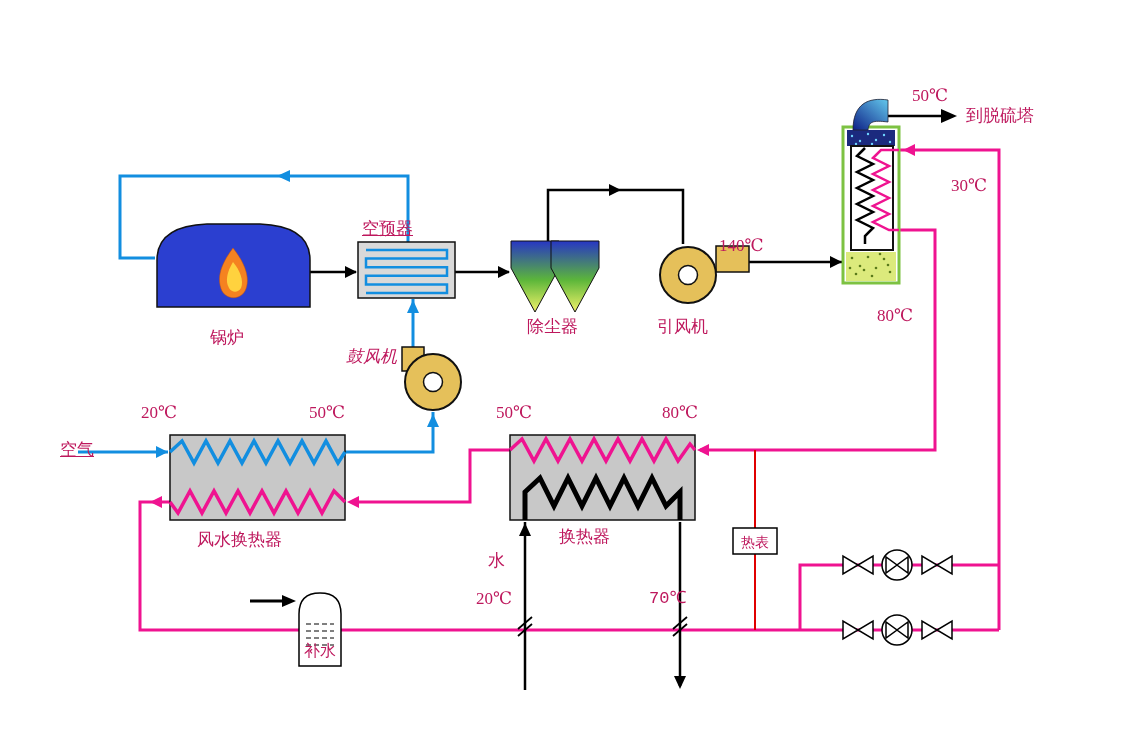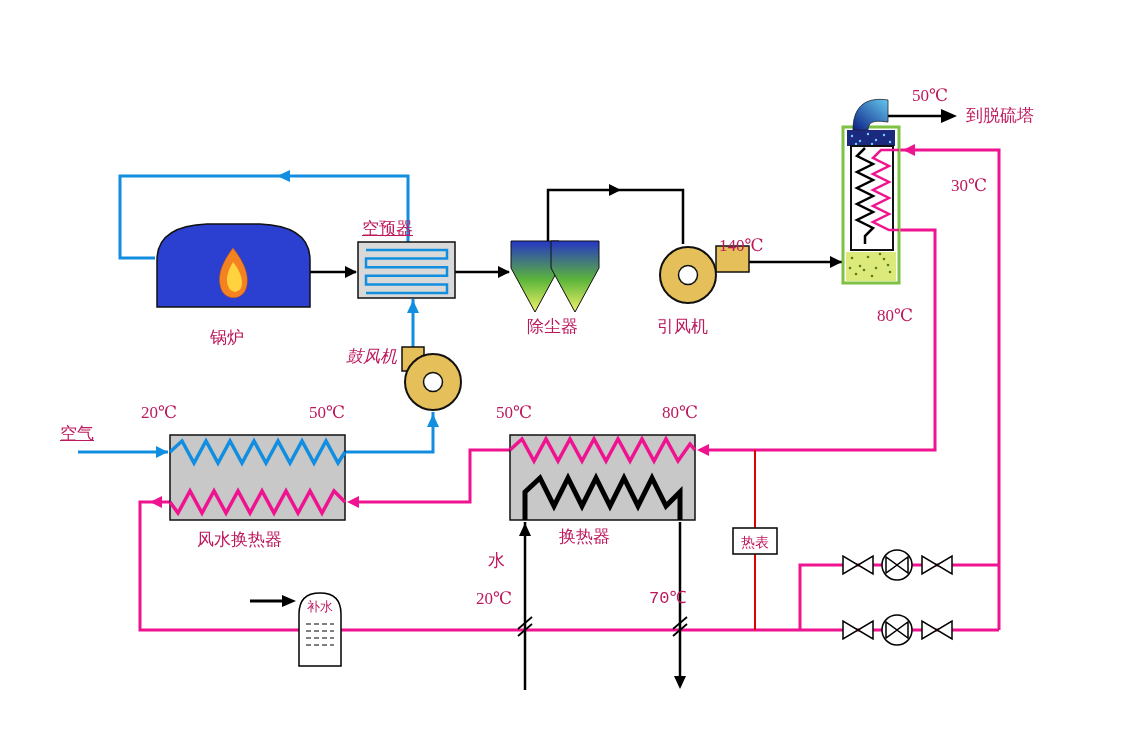--- a/index.html
+++ b/index.html
@@ -1,21 +1,21 @@
 <!DOCTYPE html>
 <html style="--air-line: #128ee0; --hot-water-line: #ef1390; --flue-line: #000000; --meter-line: #e00000; --fan-fill: #e5c05a; --hx-fill: #c8c8c8; --boiler-fill: #2b3fd0; --right-hx-border: #7dc242;"><head>
 <meta charset="utf-8">
 <style>
   html,body{margin:0;padding:0;background:#fff;}
   .canvas{position:relative;width:1122px;height:729px;background:#ffffff;overflow:hidden;
           font-family:"Liberation Serif","DejaVu Serif",serif;}
   .canvas svg{position:absolute;left:0;top:0;}
   .lbl{position:absolute;font-size:17px;color:#be185d;white-space:nowrap;line-height:20px;}
   .lbl-sm{font-size:14px;}
-  .lbl-xs{font-size:13px;}
+  .lbl-xs{font-size:16px;margin-top:44px;}
   .lbl-v{line-height:28px;text-align:center;width:44px;white-space:normal;}
 </style>
 </head>
 <body>
 
 <div class="canvas">
 <svg width="1122" height="729" viewBox="0 0 1122 729">
   <defs>
     <linearGradient id="dustGrad" x1="0" y1="0" x2="0" y2="1">
       <stop offset="0%" stop-color="#2736c4"></stop>
@@ -199,21 +199,21 @@
 <div class="lbl" style="left:210px;top:328px;">锅炉</div>
 <div class="lbl" style="left:362px;top:219px;text-decoration:underline;">空预器</div>
 <div class="lbl" style="left:346px;top:347px;font-style:italic;">鼓风机</div>
 <div class="lbl" style="left:527px;top:317px;">除尘器</div>
 <div class="lbl" style="left:657px;top:317px;">引风机</div>
 <div class="lbl" style="left:197px;top:530px;">风水换热器</div>
 <div class="lbl" style="left:559px;top:527px;">换热器</div>
 <div class="lbl lbl-sm" style="left:733px;top:533px;width:44px;text-align:center;">热表</div>
 <div class="lbl lbl-xs" style="left:299px;top:597px;width:42px;text-align:center;">补水</div>
 
-<div class="lbl" style="left:60px;top:424px;text-decoration:underline;">空气</div>
+<div class="lbl" style="left:60px;top:440px;text-decoration:underline;">空气</div>
 <div class="lbl" style="left:488px;top:551px;">水</div>
 <div class="lbl" style="left:966px;top:106px;">到脱硫塔</div>
 
 <div class="lbl" style="left:912px;top:86px;">50℃</div>
 <div class="lbl" style="left:951px;top:160px;margin-top:16px;">30℃</div>
 <div class="lbl" style="left:719px;top:222px;margin-top:14px;">140℃</div>
 <div class="lbl" style="left:877px;top:306px;">80℃</div>
 <div class="lbl" style="left:141px;top:403px;">20℃</div>
 <div class="lbl" style="left:309px;top:403px;">50℃</div>
 <div class="lbl" style="left:496px;top:403px;">50℃</div>

